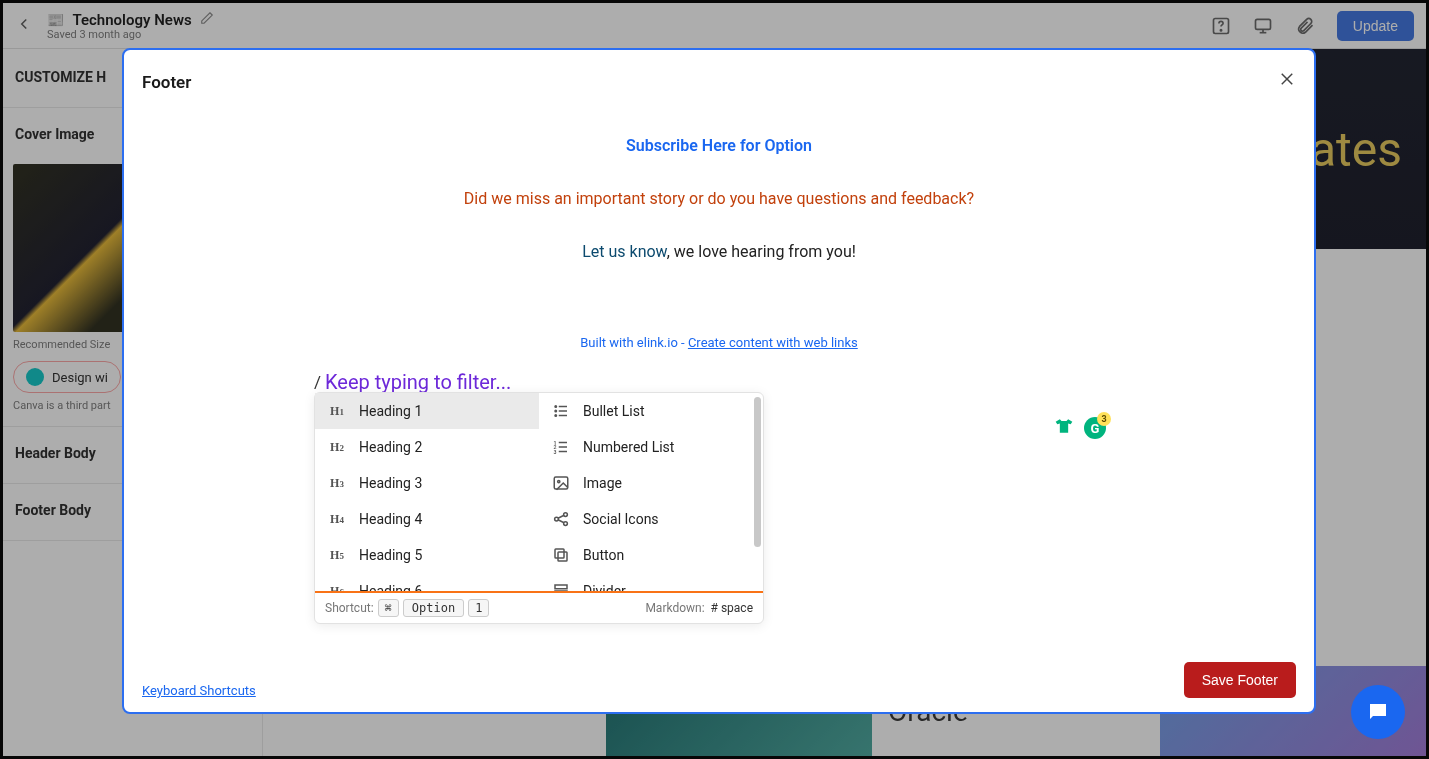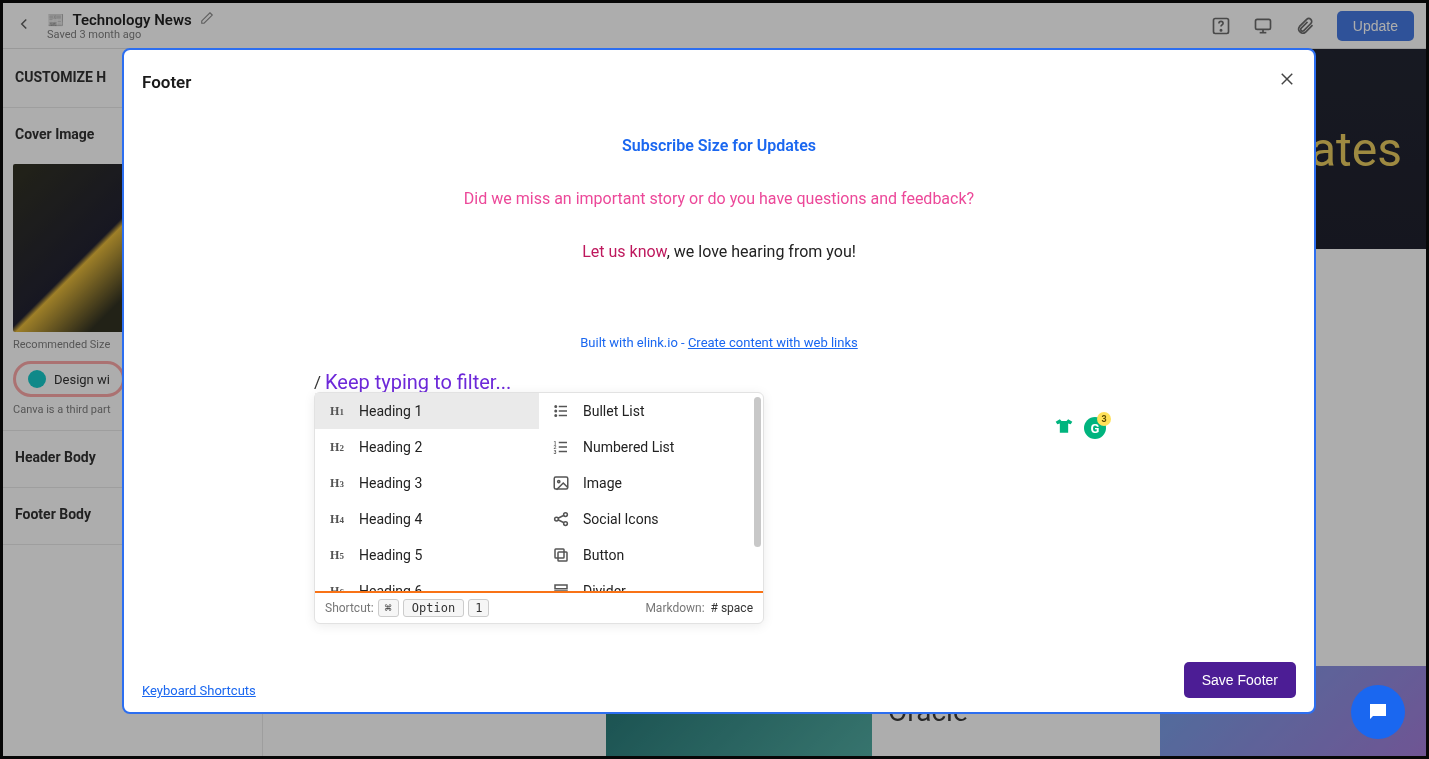--- a/index.html
+++ b/index.html
@@ -61,21 +61,21 @@
   background: linear-gradient(135deg, #2a2a1a 0%, #1a1a2a 40%, #e8b933 42%, #2a2a1a 60%);
   border-radius: 2px;
   margin-top: 8px;
   position: relative;
 }
 .rec-size { font-size: 11px; color: #7a7a7a; margin-top: 6px; }
 .canva-btn {
   display: inline-flex;
   align-items: center;
   gap: 8px;
-  border: 3px solid #fca5a5;
+  border: 1px solid #fca5a5;
   border-radius: 20px;
   padding: 6px 12px;
   font-size: 13px;
   color: #2a2a2a;
   margin-top: 10px;
 }
 .canva-dot { width: 18px; height: 18px; border-radius: 50%; background: #0ec8c8; }
 .canva-note { font-size: 11px; color: #7a7a7a; margin-top: 6px; }
 
 .main-area {
@@ -152,23 +152,23 @@
 
 .editor-area {
   flex: 1;
   position: relative;
   padding-top: 40px;
   text-align: center;
   font-size: 16px;
   color: #222;
 }
 .sub-link { color: #1a67f0; font-weight: 600; font-size: 16px; }
-.miss-text { margin-top: 34px; color: #ec4899; }
+.miss-text { margin-top: 34px; color: #c2410c; }
 .letus-row { margin-top: 34px; }
-.letus-link { color: #be185d; }
+.letus-link { color: #0c4a6e; }
 .built-row { margin-top: 74px; font-size: 13px; color: #1a67f0; }
 .built-row .dash { color: #1a67f0; }
 .built-row .underline { text-decoration: underline; }
 
 .slash-row {
   position: absolute;
   left: 172px;
   top: 274px;
   display:flex;
   align-items:center;
@@ -246,21 +246,21 @@
 
 .modal-footer {
   height: 44px;
   display:flex;
   align-items:flex-end;
   justify-content: space-between;
   gap: 21px;
 }
 .kb-shortcuts-link { color:#1a67f0; font-size:13px; text-decoration: underline; }
 .save-footer-btn {
-  background:#4c1d95;
+  background:#b91c1c;
   color:#fff;
   border:none;
   border-radius:5px;
   padding: 10px 18px;
   font-size:14px;
   font-weight:500;
 }
 
 
 .chat-fab {
@@ -369,21 +369,21 @@
     <div class="modal-title">Footer</div>
     <div class="modal-close">
       <svg viewBox="0 0 24 24" fill="none" stroke="currentColor" stroke-width="2">
           <line x1="5" y1="5" x2="19" y2="19"></line>
           <line x1="19" y1="5" x2="5" y2="19"></line>
         </svg>
     </div>
   </div>
 
   <div class="editor-area">
-    <div><a class="sub-link">Subscribe Size for Updates</a></div>
+    <div><a class="sub-link">Subscribe Here for Option</a></div>
     <div class="miss-text">Did we miss an important story or do you have questions and feedback?</div>
     <div class="letus-row">
       <a class="letus-link">Let us know</a><span>, we love hearing from you!</span>
     </div>
     <div class="built-row">
       <span>Built with elink.io</span><span class="dash"> - </span><a class="underline">Create content with web links</a>
     </div>
 
     <div class="slash-row">
       <span class="slash-char">/</span>

